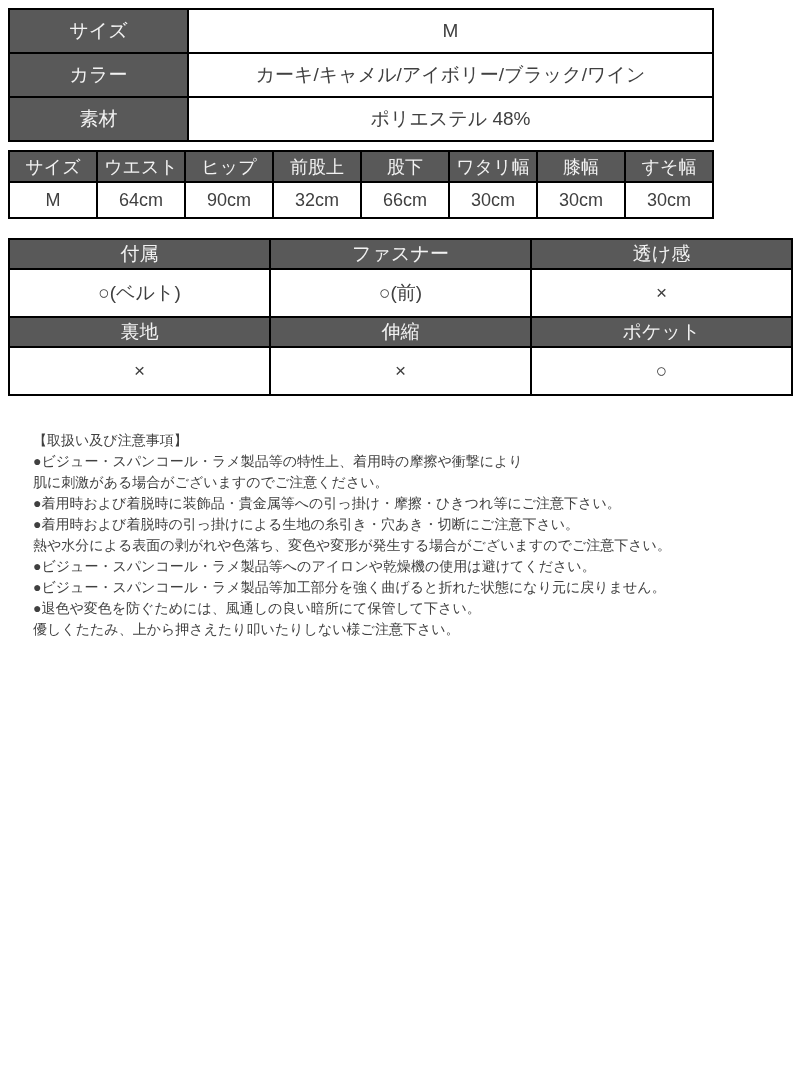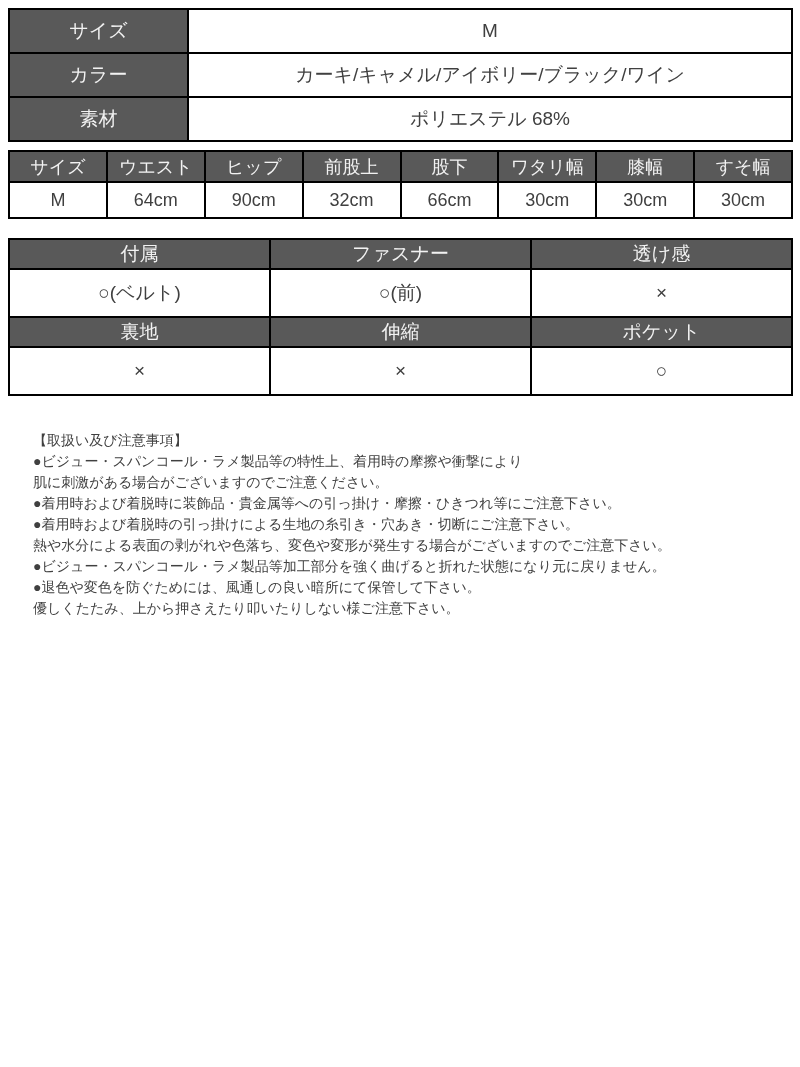--- a/index.html
+++ b/index.html
@@ -11,21 +11,21 @@
     font-family: "Liberation Sans", "DejaVu Sans", sans-serif;
   }
   .page {
     width: 800px;
     height: 1067px;
     background: #ffffff;
     padding: 8px 7px 0 8px;
   }
   table {
     border-collapse: collapse;
-    width: 785px;
+    width: 706px;
     table-layout: fixed;
   }
   td {
     border: 2px solid #000000;
     text-align: center;
     vertical-align: middle;
     color: #404040;
     font-size: 19px;
     padding: 0 2px;
     overflow: hidden;
@@ -68,21 +68,21 @@
         <tr>
       <td class="dark label-col">サイズ</td>
       <td>M</td>
     </tr>
     <tr>
       <td class="dark label-col">カラー</td>
       <td>カーキ/キャメル/アイボリー/ブラック/ワイン</td>
     </tr>
     <tr>
       <td class="dark label-col">素材</td>
-      <td>ポリエステル 68%</td>
+      <td>ポリエステル 48%</td>
     </tr>
   </tbody>
     </table>
 
   <table class="measure-table">
     <tbody>
         <tr class="hdr">
       <td class="dark">サイズ</td>
       <td class="dark">ウエスト</td>
       <td class="dark">ヒップ</td>
@@ -130,18 +130,19 @@
   </tbody>
     </table>
 
   <div class="notes">
     <div class="note-line">【取扱い及び注意事項】</div>
     <div class="note-line">●ビジュー・スパンコール・ラメ製品等の特性上、着用時の摩擦や衝撃により</div>
     <div class="note-line">肌に刺激がある場合がございますのでご注意ください。</div>
     <div class="note-line">●着用時および着脱時に装飾品・貴金属等への引っ掛け・摩擦・ひきつれ等にご注意下さい。</div>
     <div class="note-line">●着用時および着脱時の引っ掛けによる生地の糸引き・穴あき・切断にご注意下さい。</div>
     <div class="note-line">熱や水分による表面の剥がれや色落ち、変色や変形が発生する場合がございますのでご注意下さい。</div>
+    <div class="note-line">●ビジュー・スパンコール・ラメ製品等へのアイロンや乾燥機の使用は避けてください。</div>
     <div class="note-line">●ビジュー・スパンコール・ラメ製品等加工部分を強く曲げると折れた状態になり元に戻りません。</div>
     <div class="note-line">●退色や変色を防ぐためには、風通しの良い暗所にて保管して下さい。</div>
     <div class="note-line">優しくたたみ、上から押さえたり叩いたりしない様ご注意下さい。</div>
   </div>
 
 </div>
 
 </body></html>

